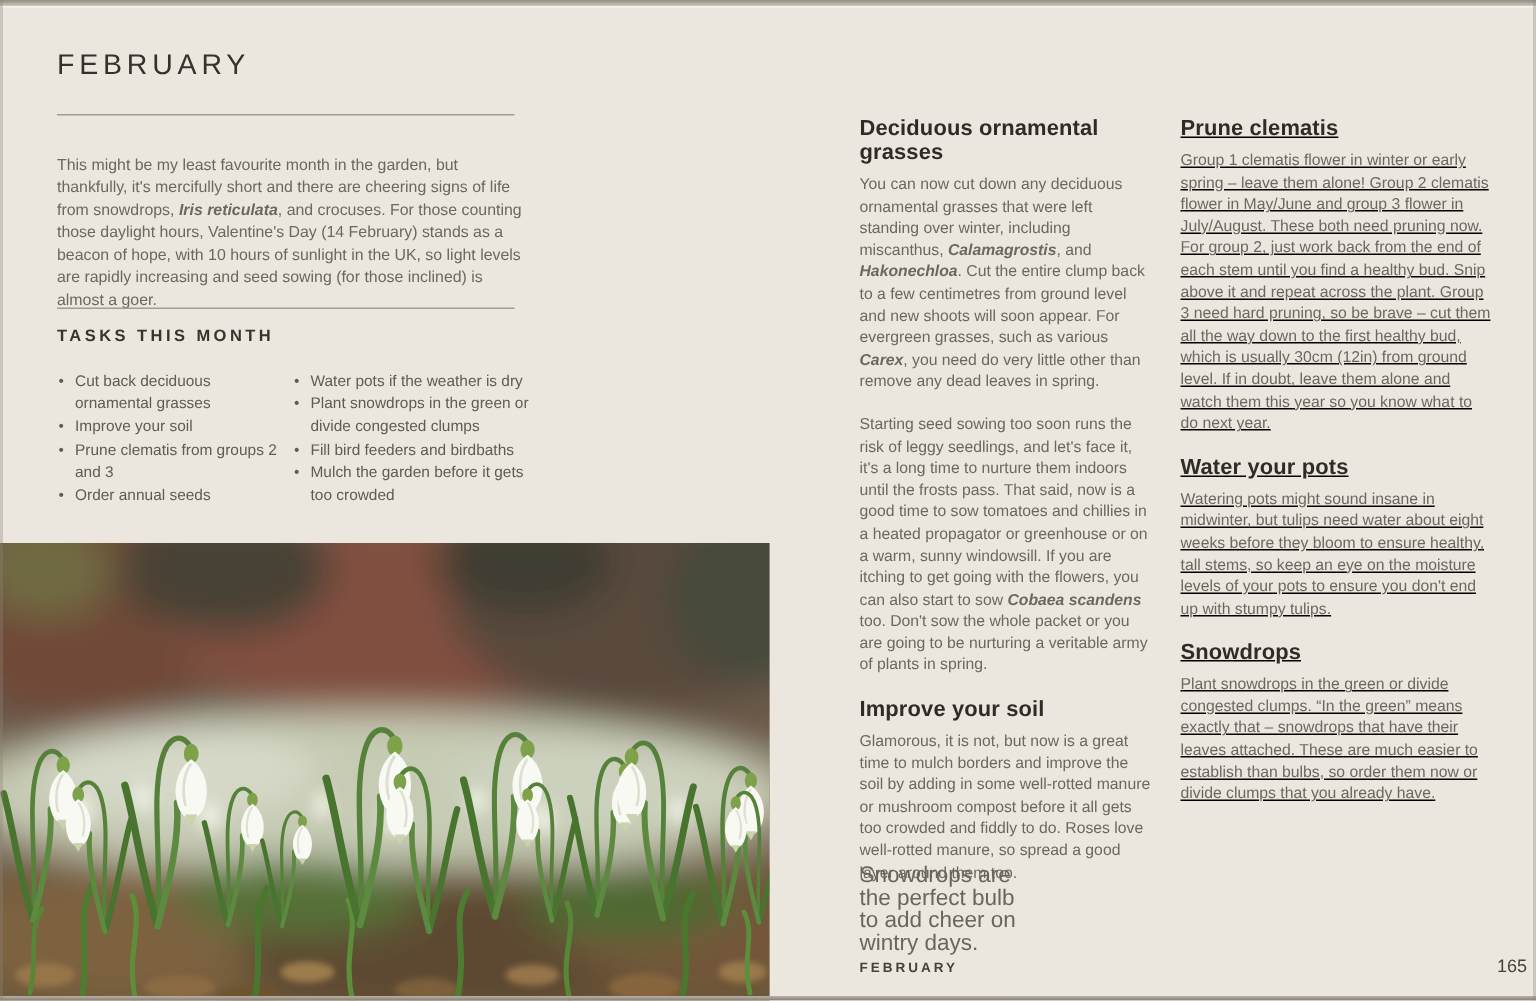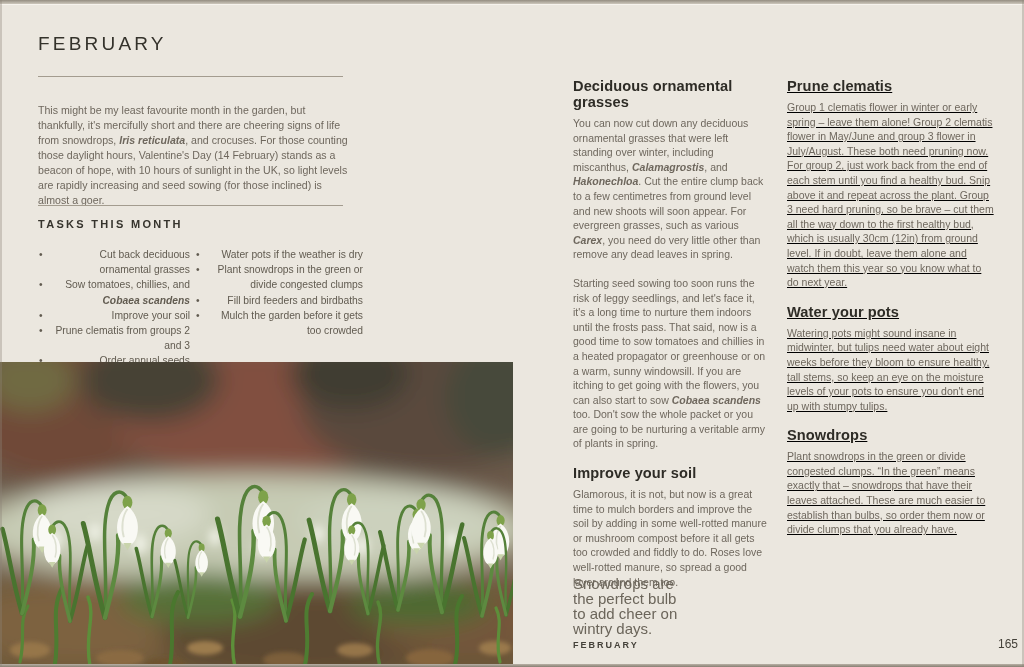--- a/index.html
+++ b/index.html
@@ -32,21 +32,21 @@
   .tasks-heading{
     position:absolute;left:38px;top:218px;
     font-size:11px;font-weight:700;letter-spacing:2.3px;color:#36342d;
   }
   .tasks-col{
     position:absolute;top:247px;margin:0;padding:0;list-style:none;
     font-size:10.3px;line-height:15.2px;color:#615b50;
   }
   .tasks-col-1{left:38px;width:152px;}
   .tasks-col-2{left:195px;width:168px;}
-  .task{position:relative;padding-left:12px;text-align:right;}
+  .task{position:relative;padding-left:12px;}
   .task::before{content:"\2022";position:absolute;left:1px;top:0;color:#615b50;}
   em{font-style:italic;font-weight:bold;}
 
   
   .photo{
     position:absolute;left:0;top:362px;width:513px;height:305px;overflow:hidden;
     background:#7d6e5c;
   }
   .photo svg{display:block;}
 
@@ -85,21 +85,20 @@
 <div class="month-title">FEBRUARY</div>
 <div class="rule rule-1"></div>
 
 <p class="intro">This might be my least favourite month in the garden, but thankfully, it's mercifully short and there are cheering signs of life from snowdrops, <em>Iris reticulata</em>, and crocuses. For those counting those daylight hours, Valentine's Day (14 February) stands as a beacon of hope, with 10 hours of sunlight in the UK, so light levels are rapidly increasing and seed sowing (for those inclined) is almost a goer.</p>
 
 <div class="rule rule-2"></div>
 <div class="tasks-heading">TASKS THIS MONTH</div>
 
 <ul class="tasks-col tasks-col-1">
   <li class="task"><span>Cut back deciduous ornamental grasses</span></li>
-  <li class="task"><span>Sow tomatoes, chillies, and <em>Cobaea scandens</em></span></li>
   <li class="task"><span>Improve your soil</span></li>
   <li class="task"><span>Prune clematis from groups 2 and 3</span></li>
   <li class="task"><span>Order annual seeds</span></li>
 </ul>
 
 <ul class="tasks-col tasks-col-2">
   <li class="task"><span>Water pots if the weather is dry</span></li>
   <li class="task"><span>Plant snowdrops in the green or divide congested clumps</span></li>
   <li class="task"><span>Fill bird feeders and birdbaths</span></li>
   <li class="task"><span>Mulch the garden before it gets too crowded</span></li>

